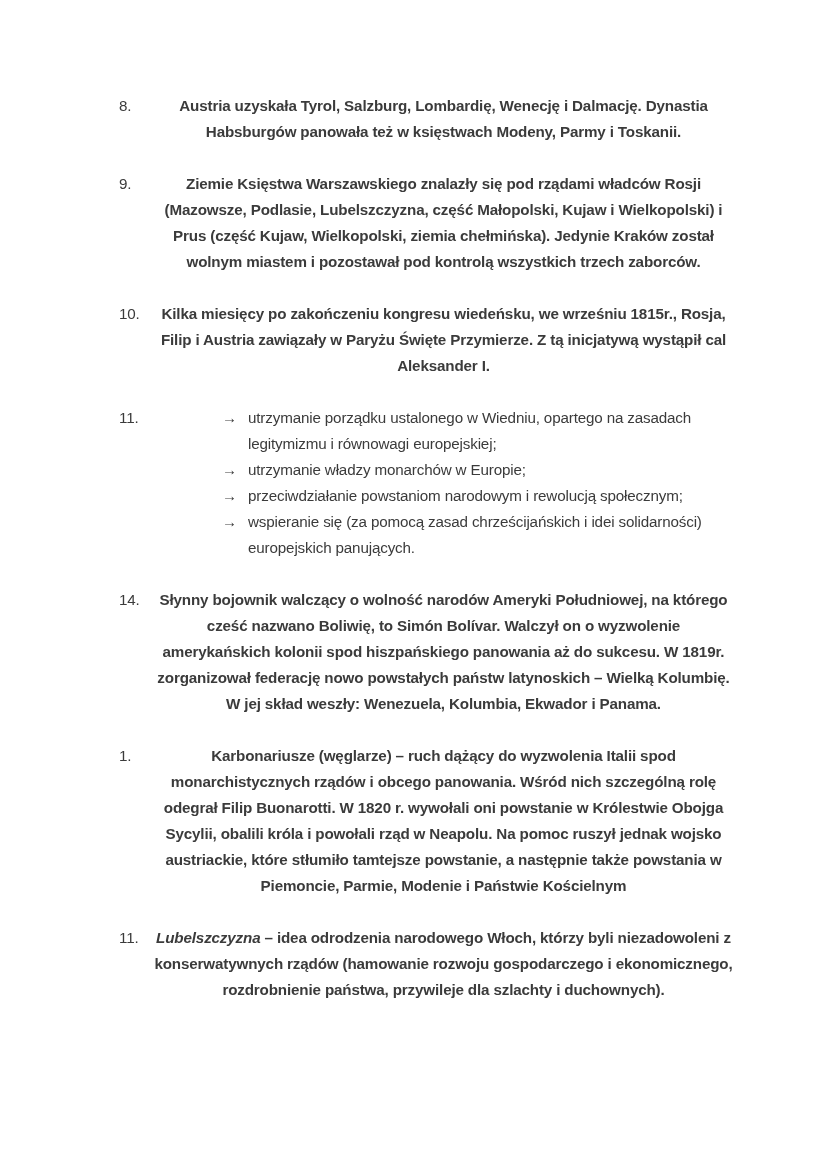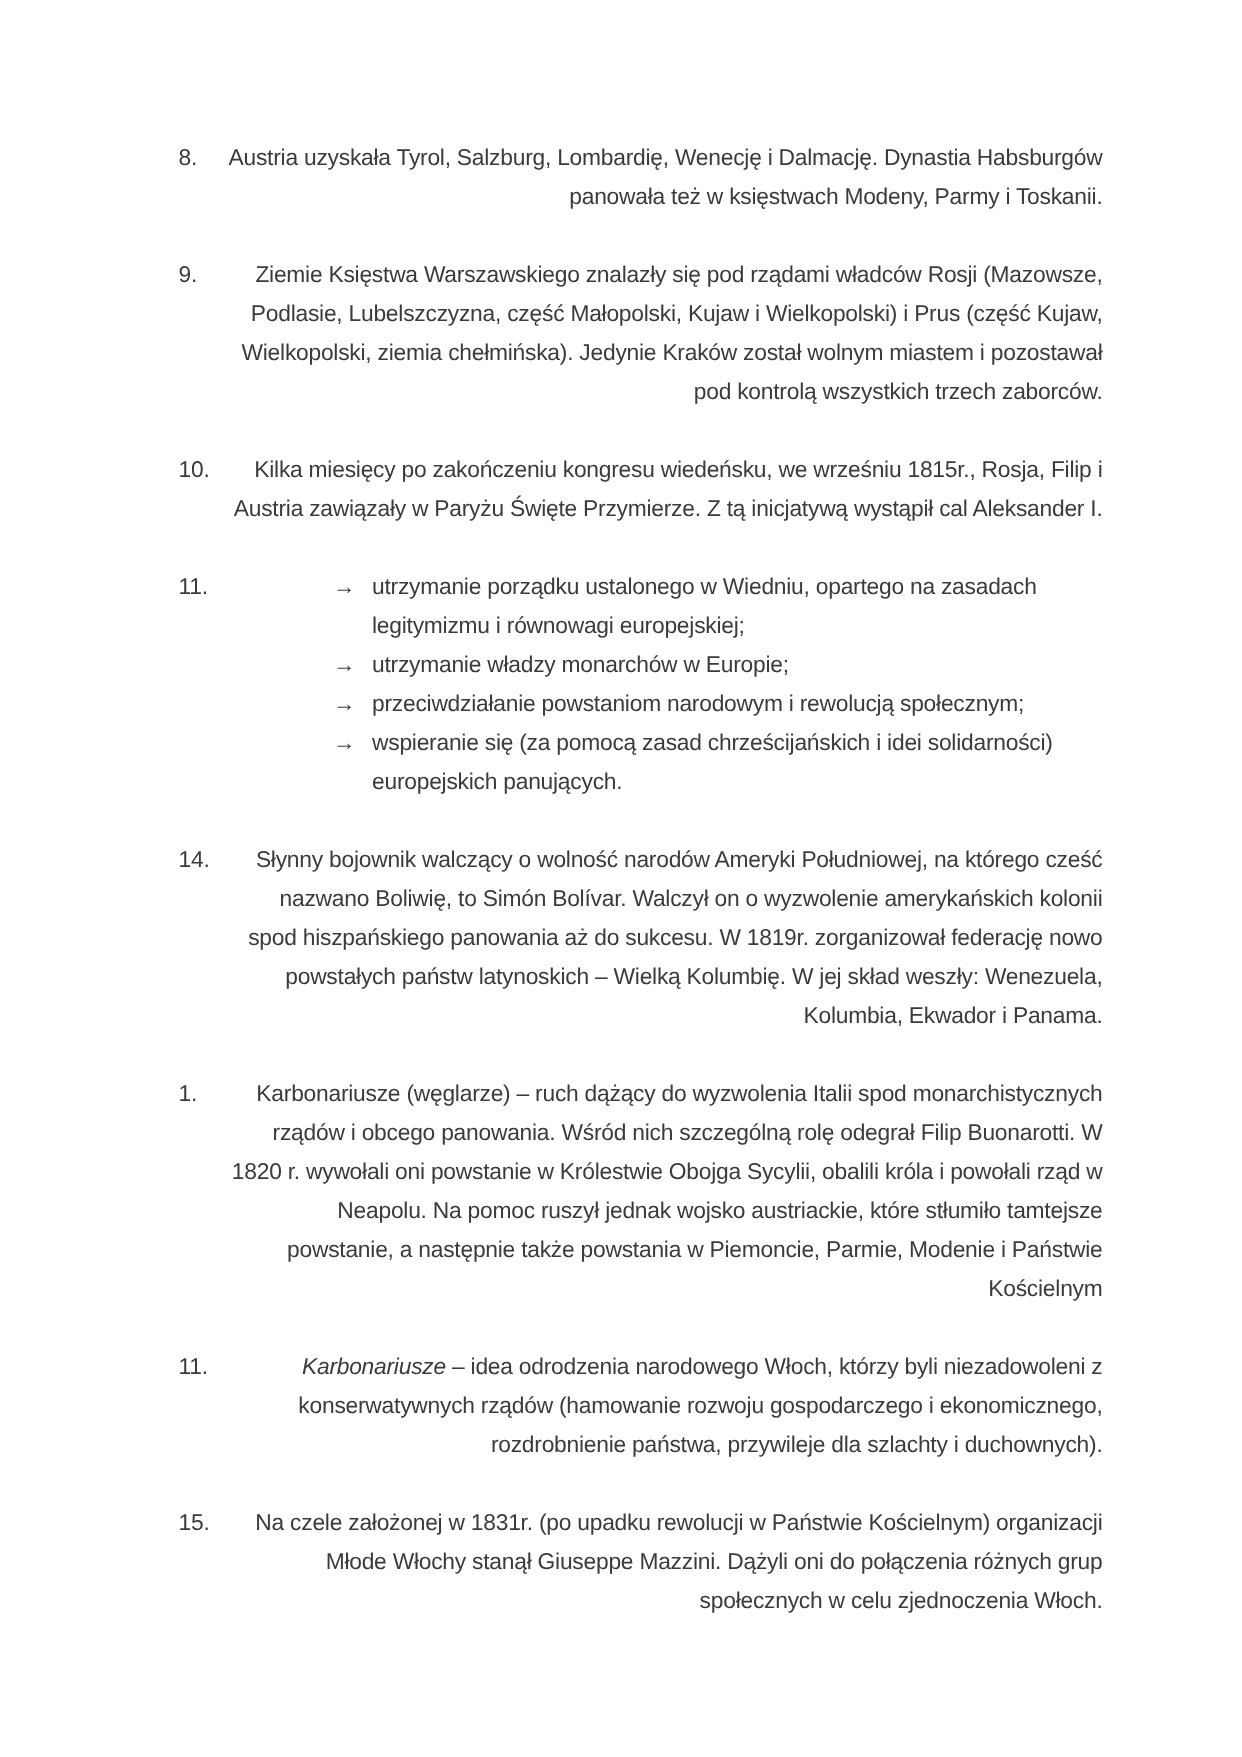--- a/index.html
+++ b/index.html
@@ -42,22 +42,23 @@
     width: 33px;
     text-align: left;
     white-space: nowrap;
   }
   .item-body {
     flex: 1 1 auto;
     max-width: 584px;
   }
   .item-text {
     margin: 0;
-    text-align: right;
+    text-align: center;
     hyphens: none;
+    font-weight: bold;
   }
   .ital {
     font-style: italic;
   }
   .sub-list {
     list-style: none;
     margin: 0;
     padding: 0;
     margin-left: 70px;
   }
@@ -132,23 +133,17 @@
       </li>
       <li class="item">
         <span class="item-num">1.</span>
         <div class="item-body">
           <p class="item-text">Karbonariusze (węglarze) – ruch dążący do wyzwolenia Italii spod monarchistycznych rządów i obcego panowania. Wśród nich szczególną rolę odegrał Filip Buonarotti. W 1820 r. wywołali oni powstanie w Królestwie Obojga Sycylii, obalili króla i powołali rząd w Neapolu. Na pomoc ruszył jednak wojsko austriackie, które stłumiło tamtejsze powstanie, a następnie także powstania w Piemoncie, Parmie, Modenie i Państwie Kościelnym</p>
         </div>
       </li>
       <li class="item">
         <span class="item-num">11.</span>
         <div class="item-body">
-          <p class="item-text"><span class="ital">Karbonariusze</span><span> – idea odrodzenia narodowego Włoch, którzy byli niezadowoleni z konserwatywnych rządów (hamowanie rozwoju gospodarczego i ekonomicznego, rozdrobnienie państwa, przywileje dla szlachty i duchownych).</span></p>
-        </div>
-      </li>
-      <li class="item">
-        <span class="item-num">15.</span>
-        <div class="item-body">
-          <p class="item-text">Na czele założonej w 1831r. (po upadku rewolucji w Państwie Kościelnym) organizacji Młode Włochy stanął Giuseppe Mazzini. Dążyli oni do połączenia różnych grup społecznych w celu zjednoczenia Włoch.</p>
+          <p class="item-text"><span class="ital">Lubelszczyzna</span><span> – idea odrodzenia narodowego Włoch, którzy byli niezadowoleni z konserwatywnych rządów (hamowanie rozwoju gospodarczego i ekonomicznego, rozdrobnienie państwa, przywileje dla szlachty i duchownych).</span></p>
         </div>
       </li>
     </ol>
 </div>
 
 </body></html>

